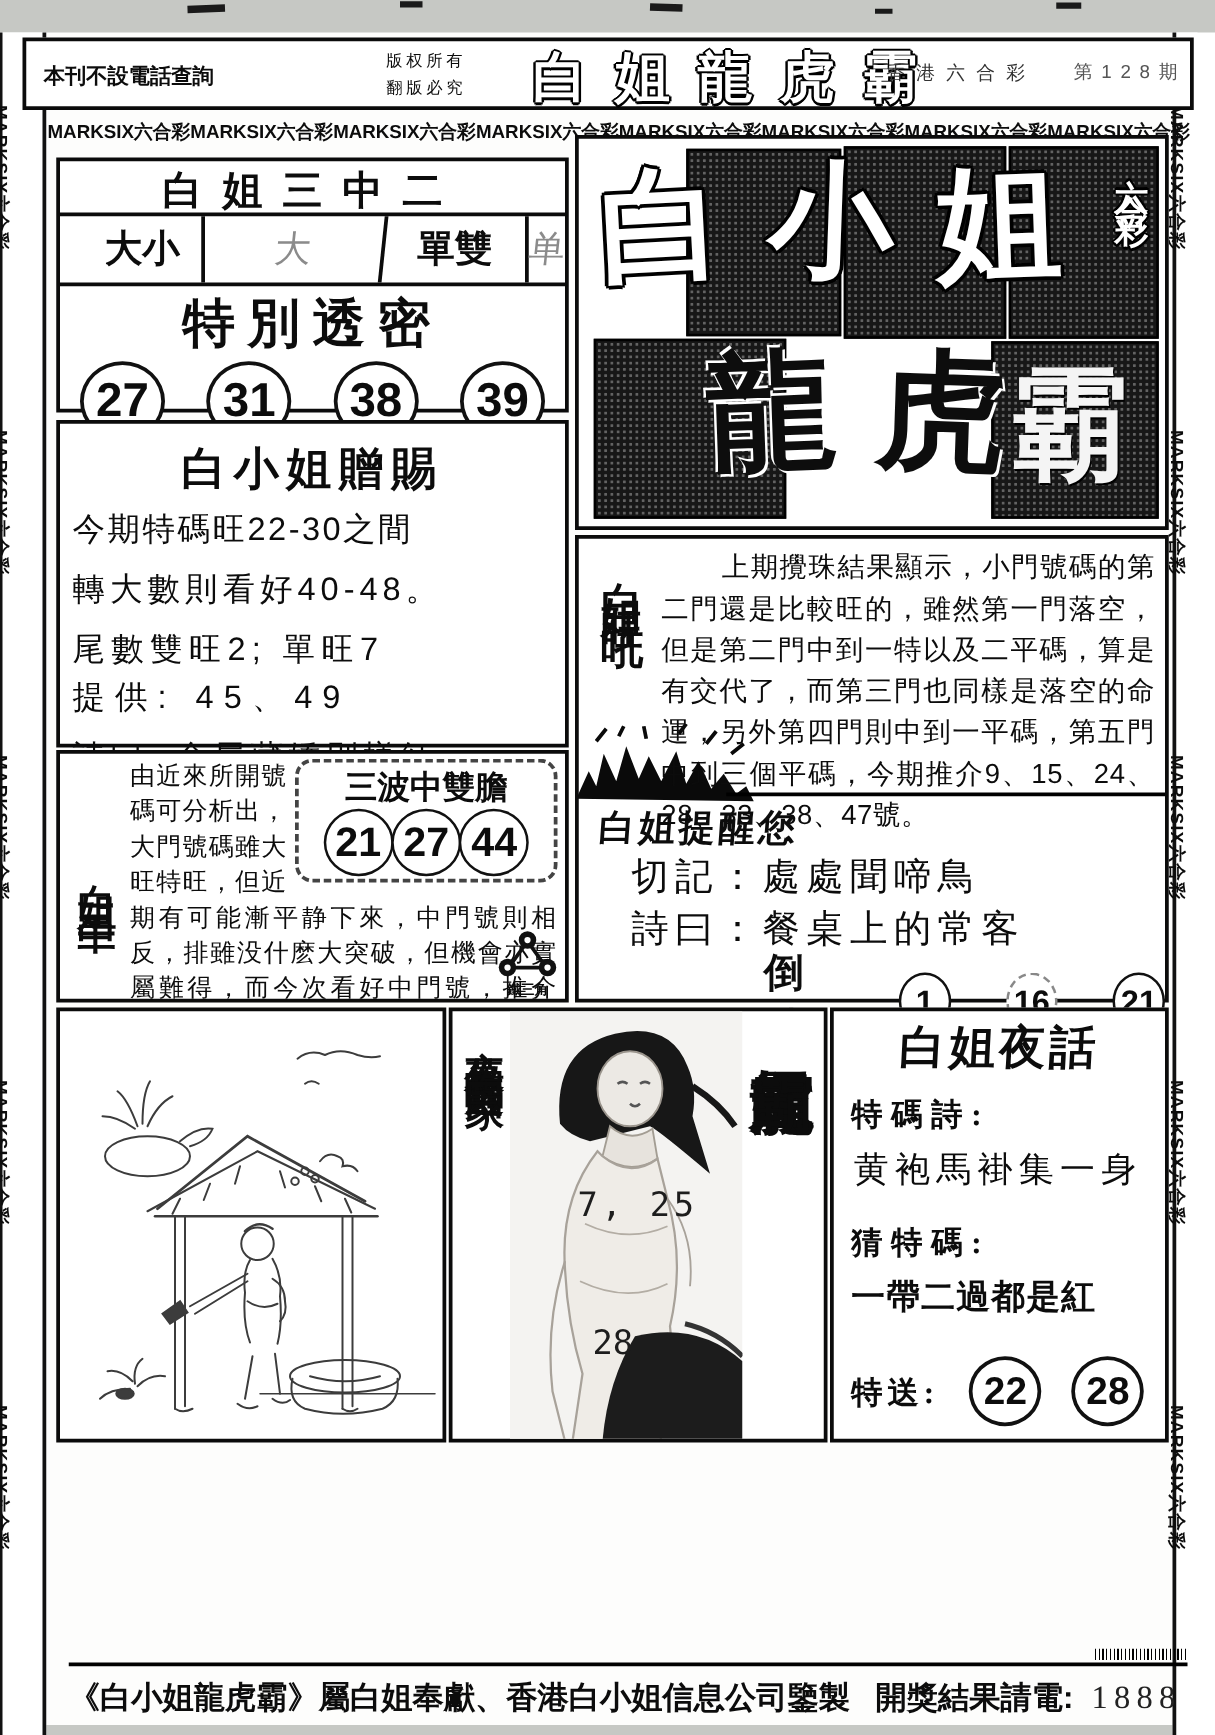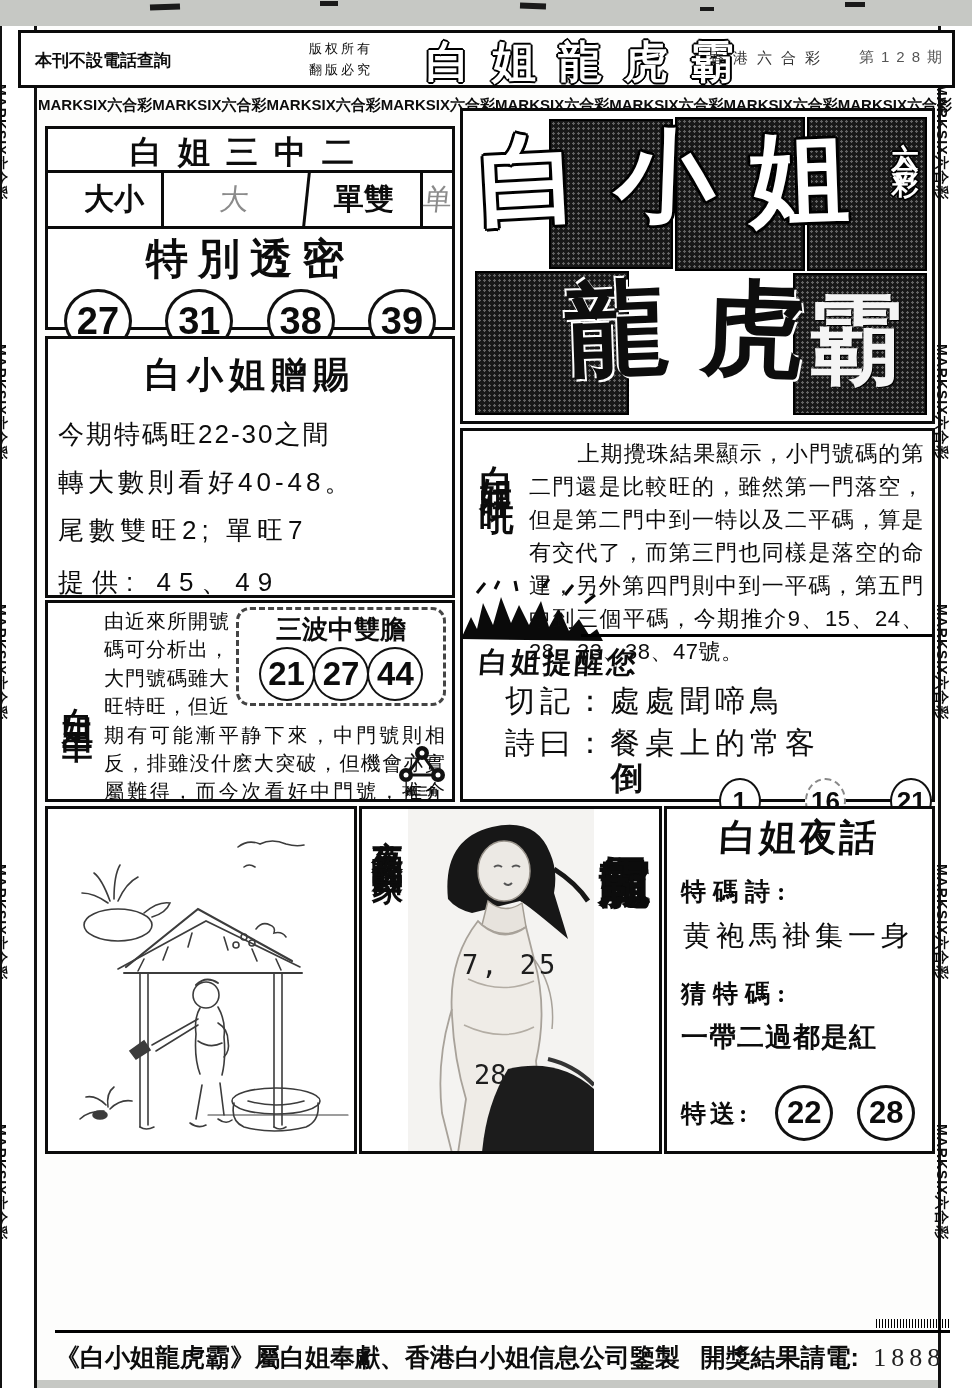--- a/index.html
+++ b/index.html
@@ -85,24 +85,24 @@
     <div style="display:flex;justify-content:space-between;padding:2px 16px 0 16px;">
       <span class="num-circle" style="width:62px;height:58px;font-size:38px;">27</span>
       <span class="num-circle" style="width:62px;height:58px;font-size:38px;">31</span>
       <span class="num-circle" style="width:62px;height:58px;font-size:38px;">38</span>
       <span class="num-circle" style="width:62px;height:58px;font-size:38px;">39</span>
     </div>
   </div>
 
   <div class="panel" style="left:45px;top:336px;width:410px;height:262px;padding:12px 10px;">
     <div style="text-align:center;font-size:36px;font-weight:800;letter-spacing:6px;">白小姐贈賜</div>
-    <div style="font-size:26px;letter-spacing:2px;margin-top:17px;">今期特碼旺22-30之間</div>
+    <div style="font-size:26px;letter-spacing:2px;margin-top:6px;">今期特碼旺22-30之間</div>
     <div style="font-size:26px;letter-spacing:4px;margin-top:13px;">轉大數則看好40-48。</div>
     <div style="font-size:26px;letter-spacing:5px;margin-top:13px;">尾數雙旺2;  單旺7</div>
-    <div style="font-size:26px;letter-spacing:8px;margin-top:17px;">提供: 45、49</div>
+    <div style="font-size:26px;letter-spacing:8px;margin-top:3px;">提供: 45、49</div>
     <div style="font-size:26px;letter-spacing:4px;margin-top:13px;">詩曰: 金屋藏嬌別樣紅</div>
   </div>
 
   <div class="panel" style="left:45px;top:600px;width:410px;height:202px;display:flex;">
     <div class="vert" style="width:50px;font-size:31px;font-weight:900;letter-spacing:8px;text-align:center;padding-top:4px;font-family:'Liberation Serif',serif;">白姐三中二</div>
     <div style="flex:1;position:relative;padding:4px 6px;overflow:hidden;">
       <div style="float:right;width:204px;border:3px dashed #444;border-radius:14px;text-align:center;margin:0 0 4px 6px;padding:2px 0;">
         <div style="font-size:26px;font-weight:900;">三波中雙膽</div>
         <div>
           <span class="num-circle" style="width:52px;height:50px;font-size:33px;border-width:2px;margin:0 -3px;">21</span>

